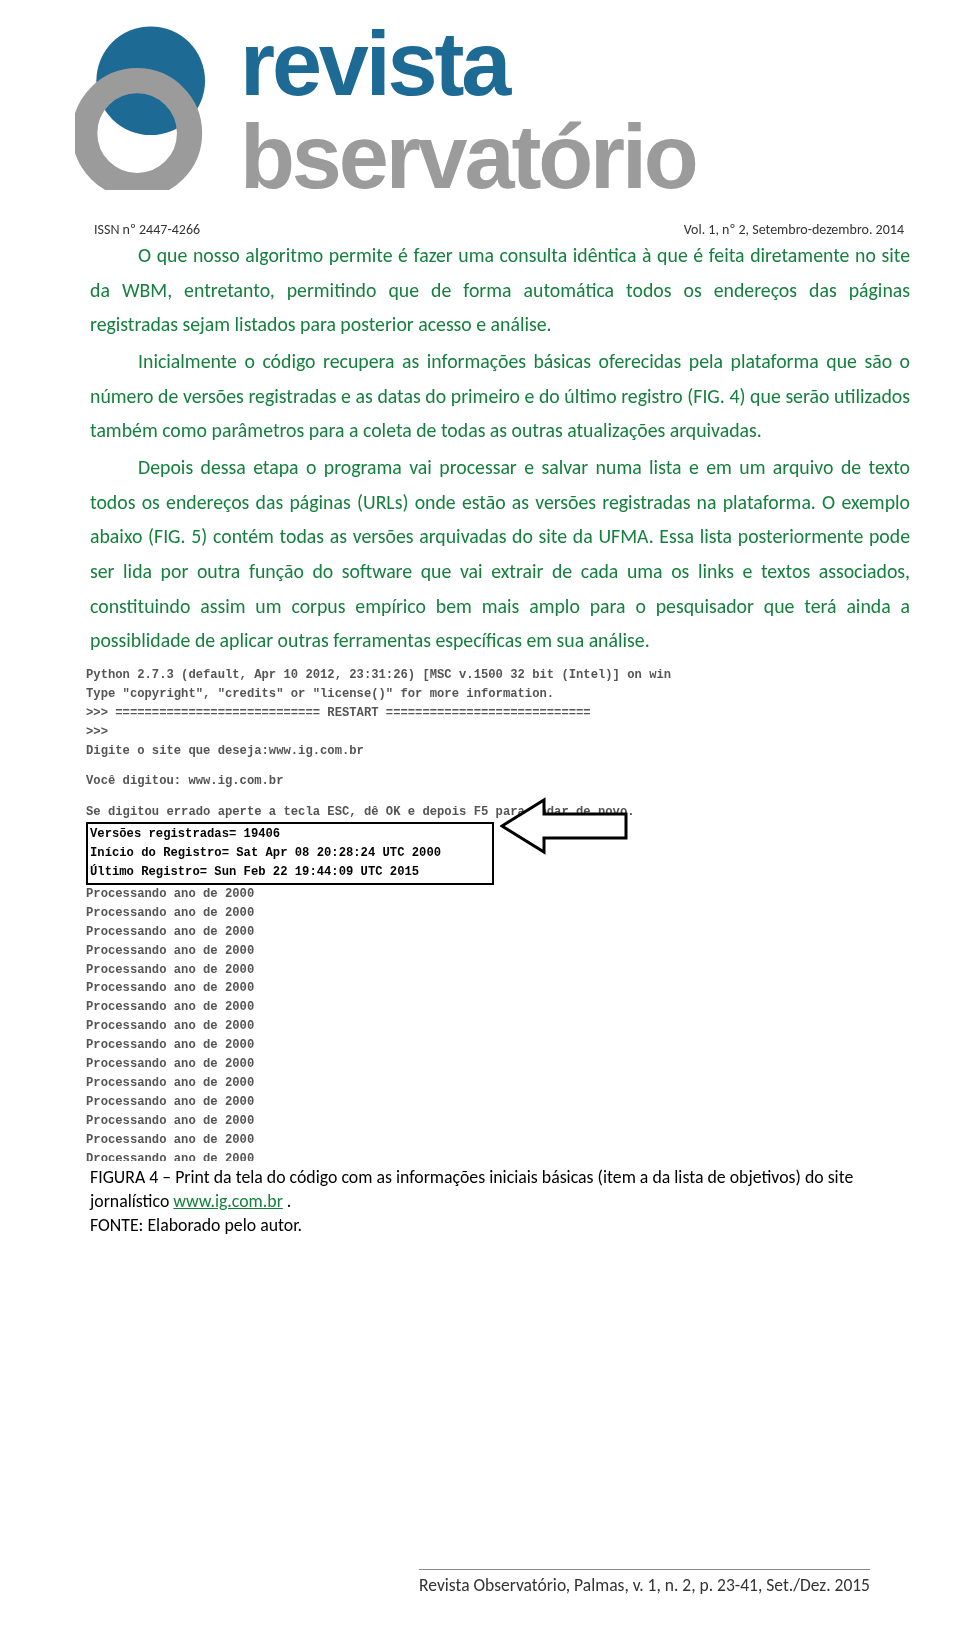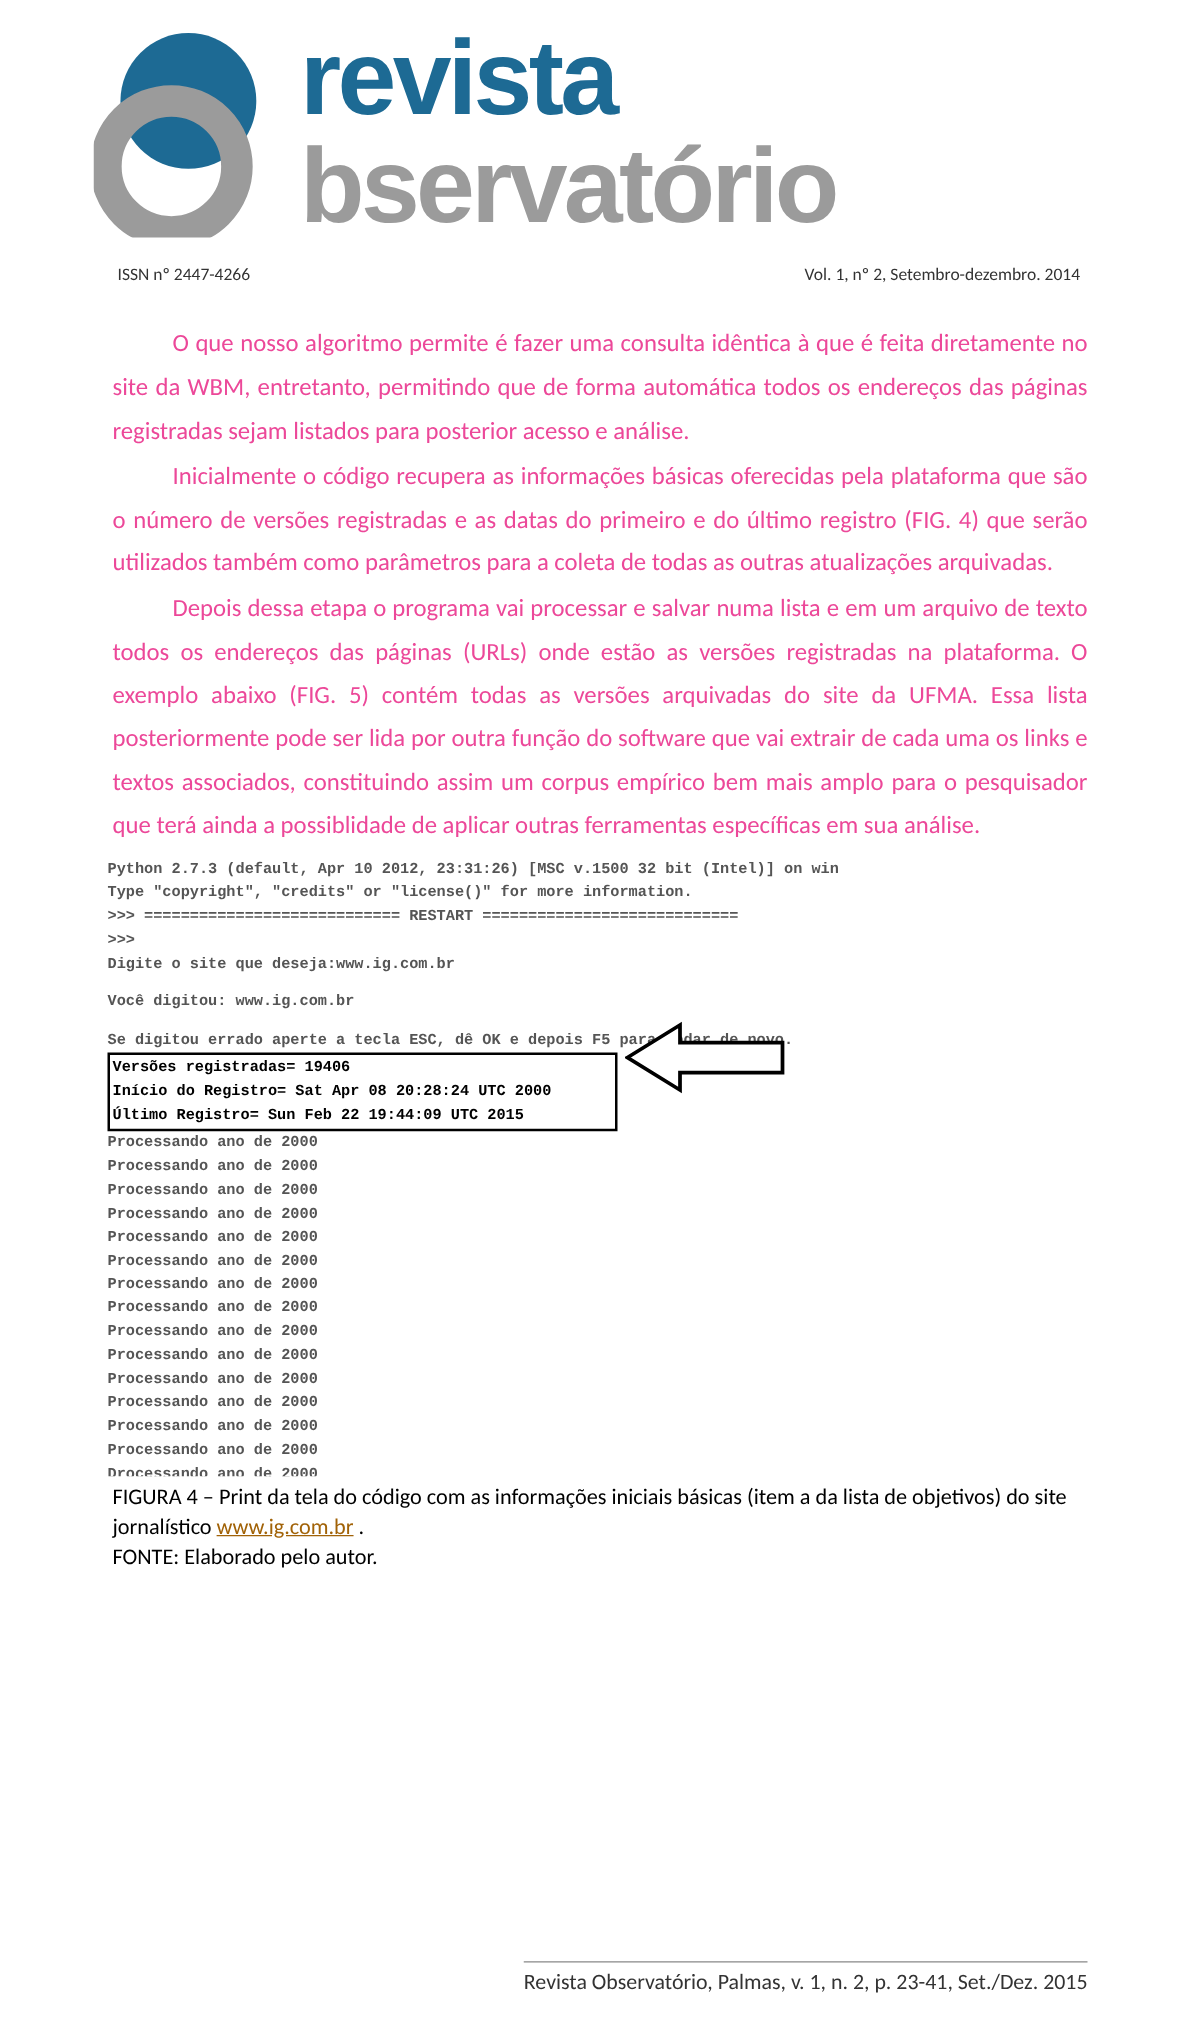--- a/index.html
+++ b/index.html
@@ -9,21 +9,21 @@
     width: 960px;
     background: #fff;
     font-family: "Segoe UI", "Calibri", Arial, sans-serif;
     color: #000;
   }
   .page {
     position: relative;
     width: 960px;
     height: 1628px;
     box-sizing: border-box;
-    padding: 20px 90px 40px 90px;
+    padding: 20px 50px 40px 90px;
   }
   
   .logo {
     display: flex;
     align-items: flex-start;
     gap: 0;
     margin-left: -15px;
   }
   .logo-mark {
     width: 165px;
@@ -40,25 +40,24 @@
     display: flex;
     justify-content: space-between;
     font-size: 14px;
     color: #333;
     margin-top: 14px;
     padding: 0 6px 0 4px;
   }
 
   
   .body-text {
-    margin-top: 30px;
     font-size: 19.8px;
     line-height: 1.75;
     text-align: justify;
-    color: #ec4899;
+    color: #15803d;
   }
   .body-text p {
     margin: 0 0 2px 0;
     text-indent: 48px;
   }
 
   
   .console {
     width: 790px;
     margin: 8px 0 4px -4px;
@@ -85,21 +84,21 @@
     width: 130px;
     height: 60px;
   }
 
   
   .caption {
     font-size: 17.8px;
     line-height: 1.35;
     color: #000;
   }
-  .caption a { color: #a16207; text-decoration: underline; }
+  .caption a { color: #15803d; text-decoration: underline; }
 
   
   .footer {
     position: absolute;
     right: 90px;
     bottom: 32px;
     font-size: 17.5px;
     color: #333;
     border-top: 1px solid #888;
     padding-top: 4px;

